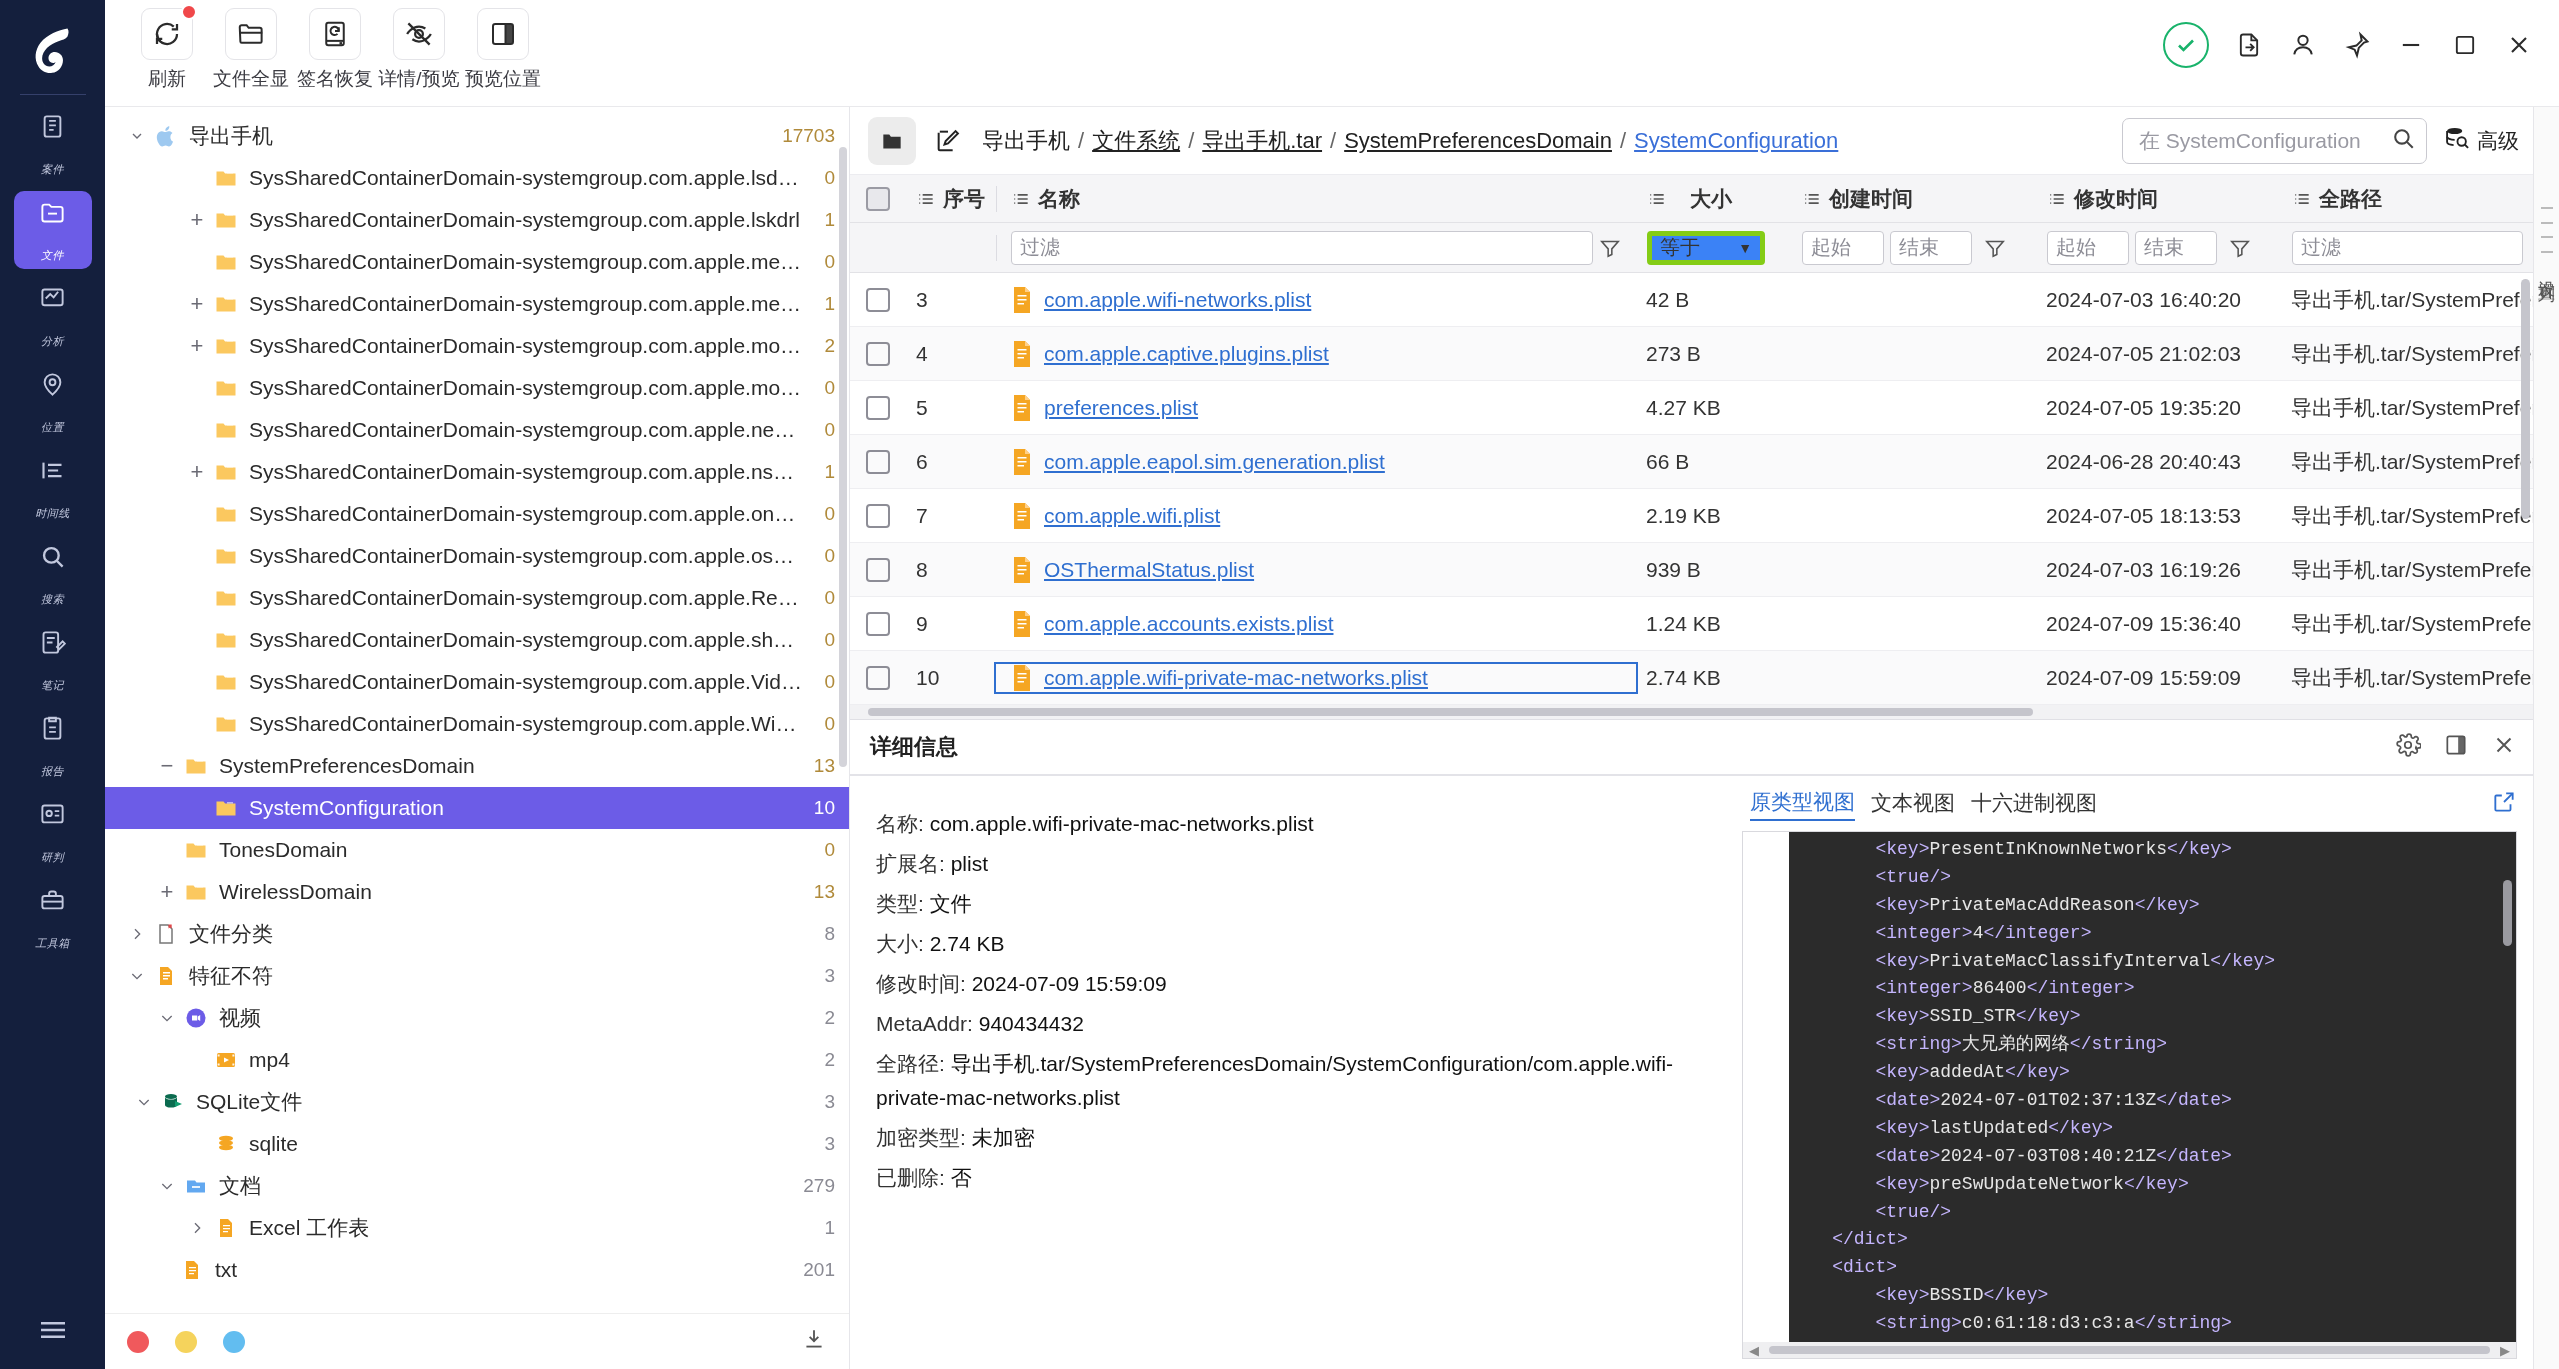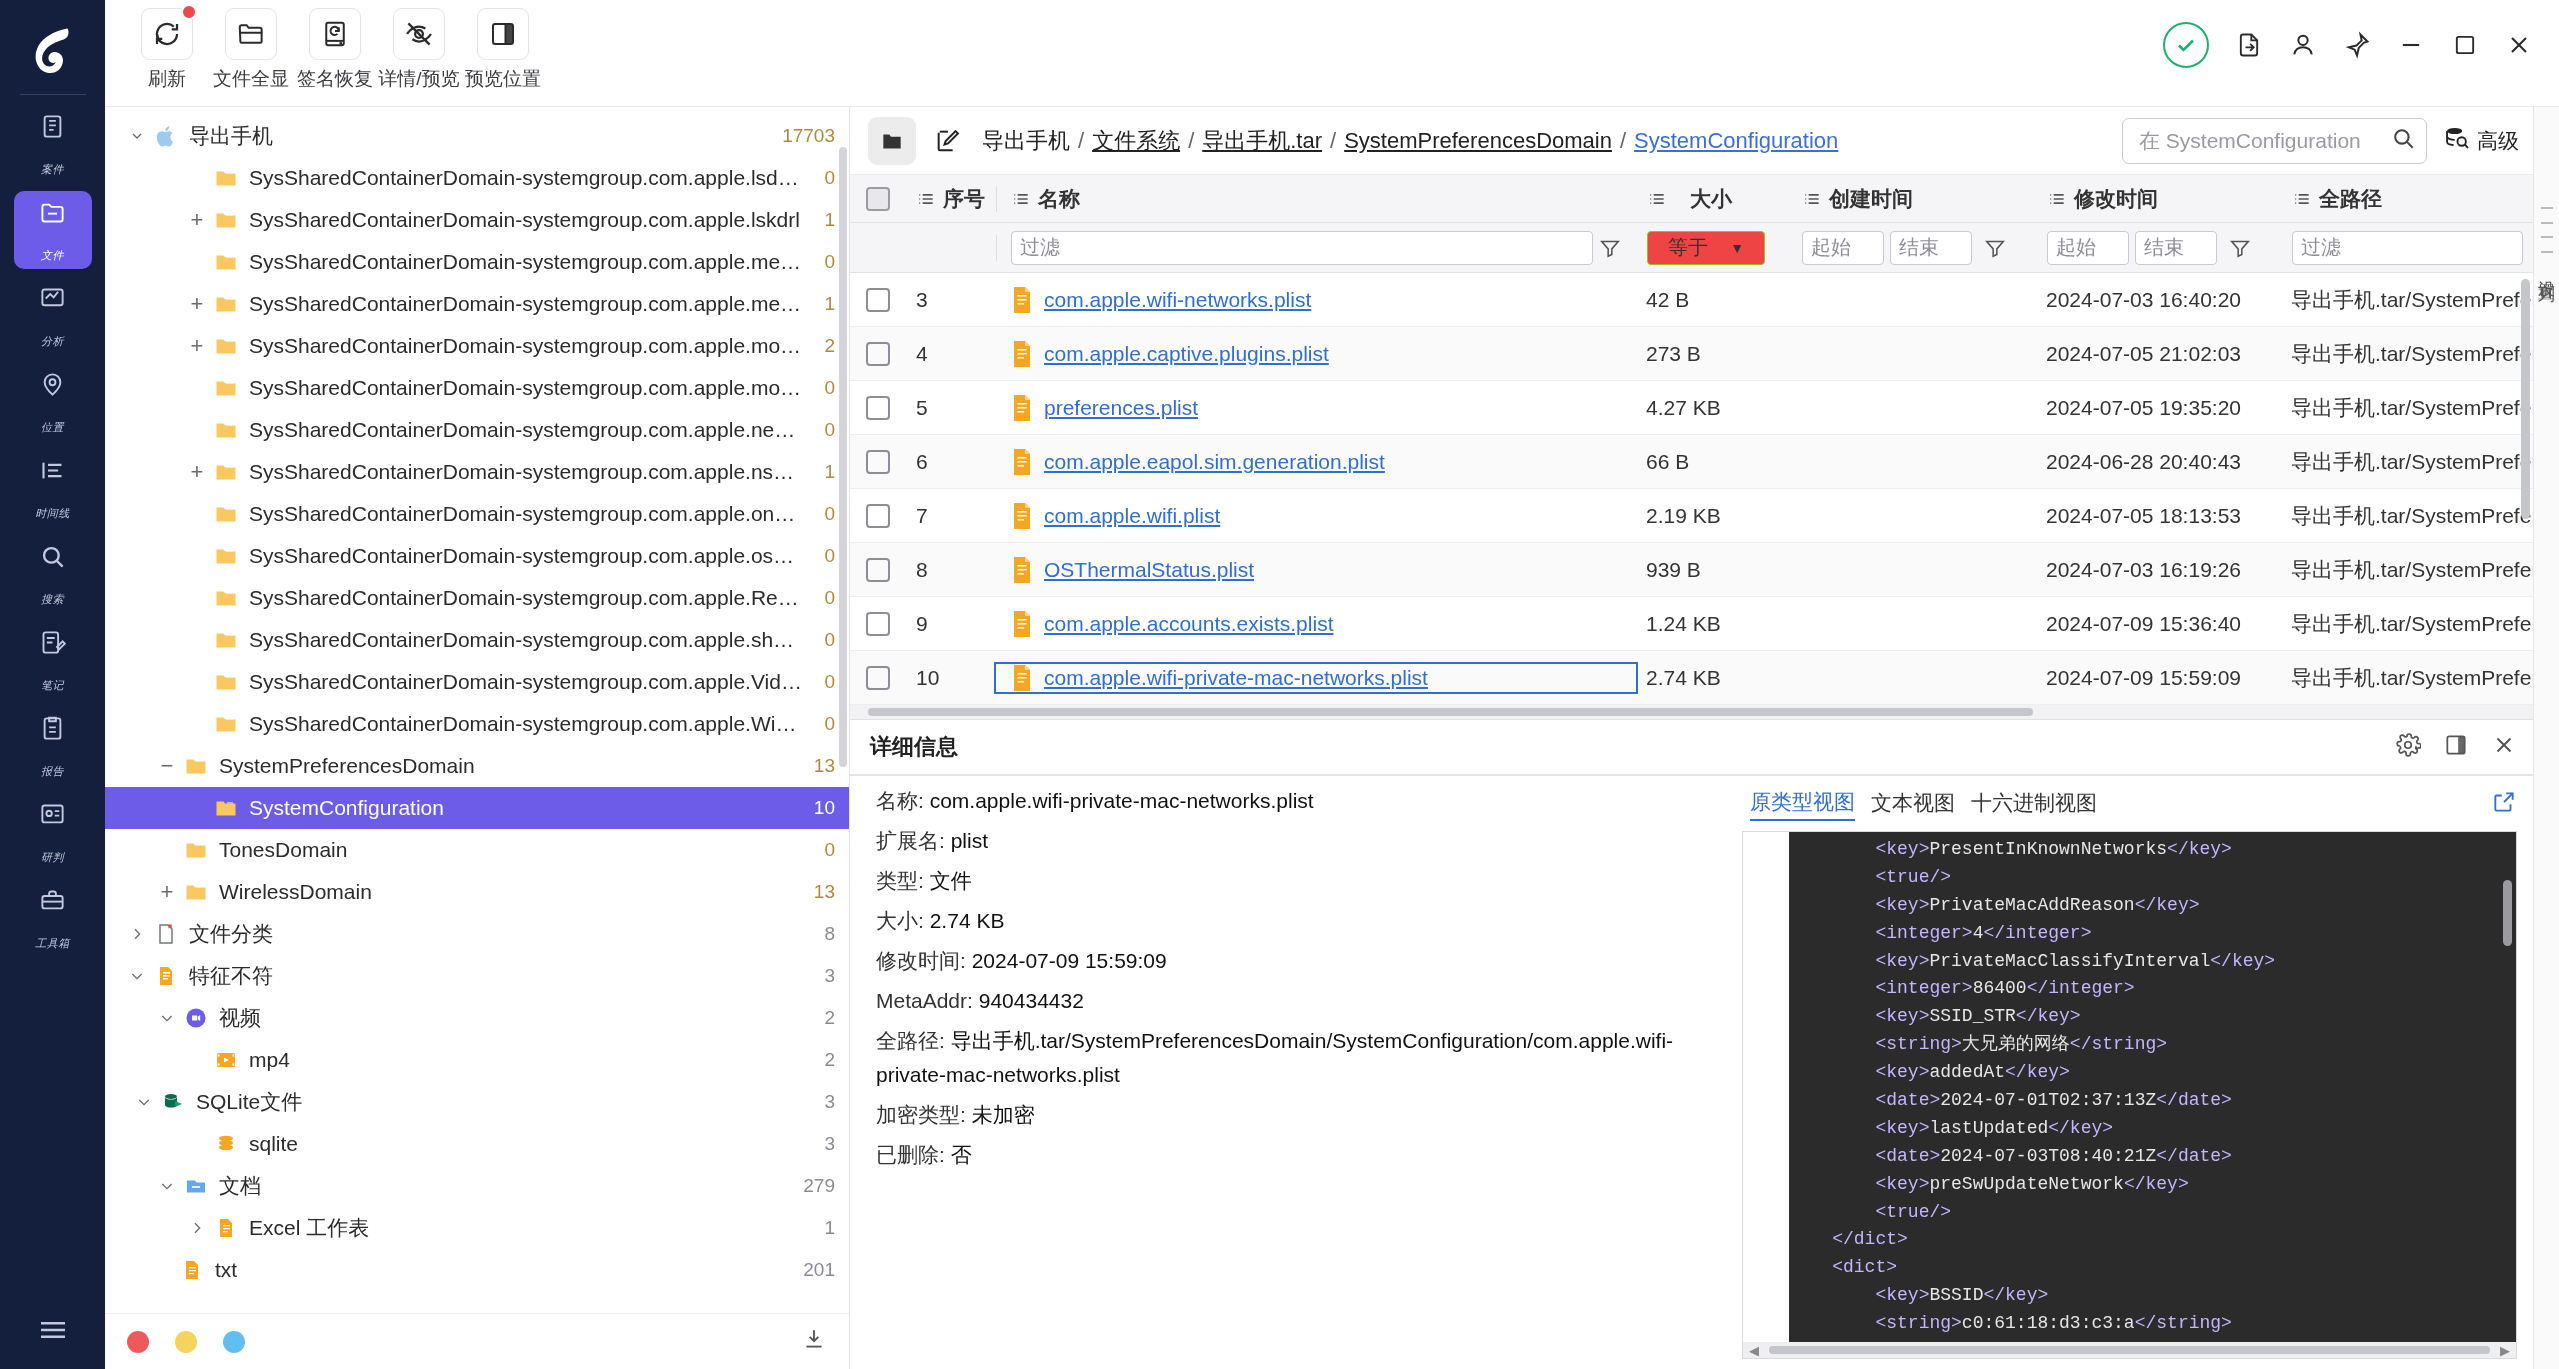--- a/index.html
+++ b/index.html
@@ -128,22 +128,22 @@
   .c-path  { flex:1; min-width:0; }
   .hdico { margin-right:7px; display:inline-flex; }
   .hdico svg { width:20px; height:20px; }
   .vsep { width:1px; height:26px; background:#dcdce2; }
 
   .finput { height:34px; border:1px solid #c9c9d0; background:#fff; border-radius:4px;
             font-size:20px; color:#8d8d96; display:flex; align-items:center; padding:0 8px; }
   .finput.grow { flex:1; }
   .fx { width:34px; height:34px; display:flex; align-items:center; justify-content:center; cursor:pointer; }
   .fx svg { width:22px; height:22px; }
-  .sel-eq { height:34px; border:1px solid #84cc16; background:#ef4444; border-radius:4px; font-size:20px;
-            color:#333; display:flex; align-items:center; justify-content:space-between; padding:0 20px; width:118px; }
+  .sel-eq { height:34px; border:5px solid #84cc16; background:#3b82f6; border-radius:4px; font-size:20px;
+            color:#333; display:flex; align-items:center; justify-content:space-between; padding:0 8px; width:118px; }
 
   .tbody { overflow:hidden; position:relative; }
   .drow { height:54px; border-bottom:1px solid #eeeef1; font-size:21px; color:#333; }
   .drow.alt { background:#fafafb; }
   .cbox { width:24px; height:24px; border:2px solid #8d8d96; border-radius:4px; cursor:pointer; }
   .fico { margin-right:10px; display:inline-flex; }
   .fico svg { width:24px; height:28px; }
   .flink { color:#2f6fd0; text-decoration:underline; cursor:pointer; }
   .selbox { outline:2px solid #2f6fd0; }
 
@@ -154,21 +154,21 @@
              background:#c5c5cc; border-radius:5px; }
 
   
   .details { flex:1; border-top:1px solid #e0e0e5; display:flex; flex-direction:column; min-height:0; background:#fff; }
   .dhdr { height:56px; display:flex; align-items:center; padding:0 16px 0 20px;
           border-bottom:2px solid #e3e3e8; }
   .dtitle { font-size:22px; font-weight:bold; color:#222; }
   .dhdr .acts { margin-left:auto; display:flex; align-items:center; gap:22px; }
   .dhdr .acts svg { width:26px; height:26px; cursor:pointer; }
   .dbody { flex:1; display:flex; min-height:0; }
-  .dleft { width:880px; flex:0 0 880px; padding:8px 26px 10px 26px; font-size:21px; color:#222;
+  .dleft { width:880px; flex:0 0 880px; padding:31px 26px 10px 26px; font-size:21px; color:#222;
            line-height:1.62; overflow:hidden; }
   .drowf { margin-bottom:6px; }
   .dk { color:#333; }
   .dv { color:#111; }
   .dright { flex:1; min-width:0; padding:12px 16px 10px 12px; display:flex; flex-direction:column; }
   .vtabs { display:flex; align-items:center; gap:16px; font-size:21px; padding-left:8px; }
   .vtab { color:#333; cursor:pointer; padding-bottom:3px; }
   .vtab.active { color:#2f6fd0; border-bottom:2px solid #2f6fd0; }
   .vtabs .pop { margin-left:auto; cursor:pointer; }
   .vtabs .pop svg { width:26px; height:26px; }

